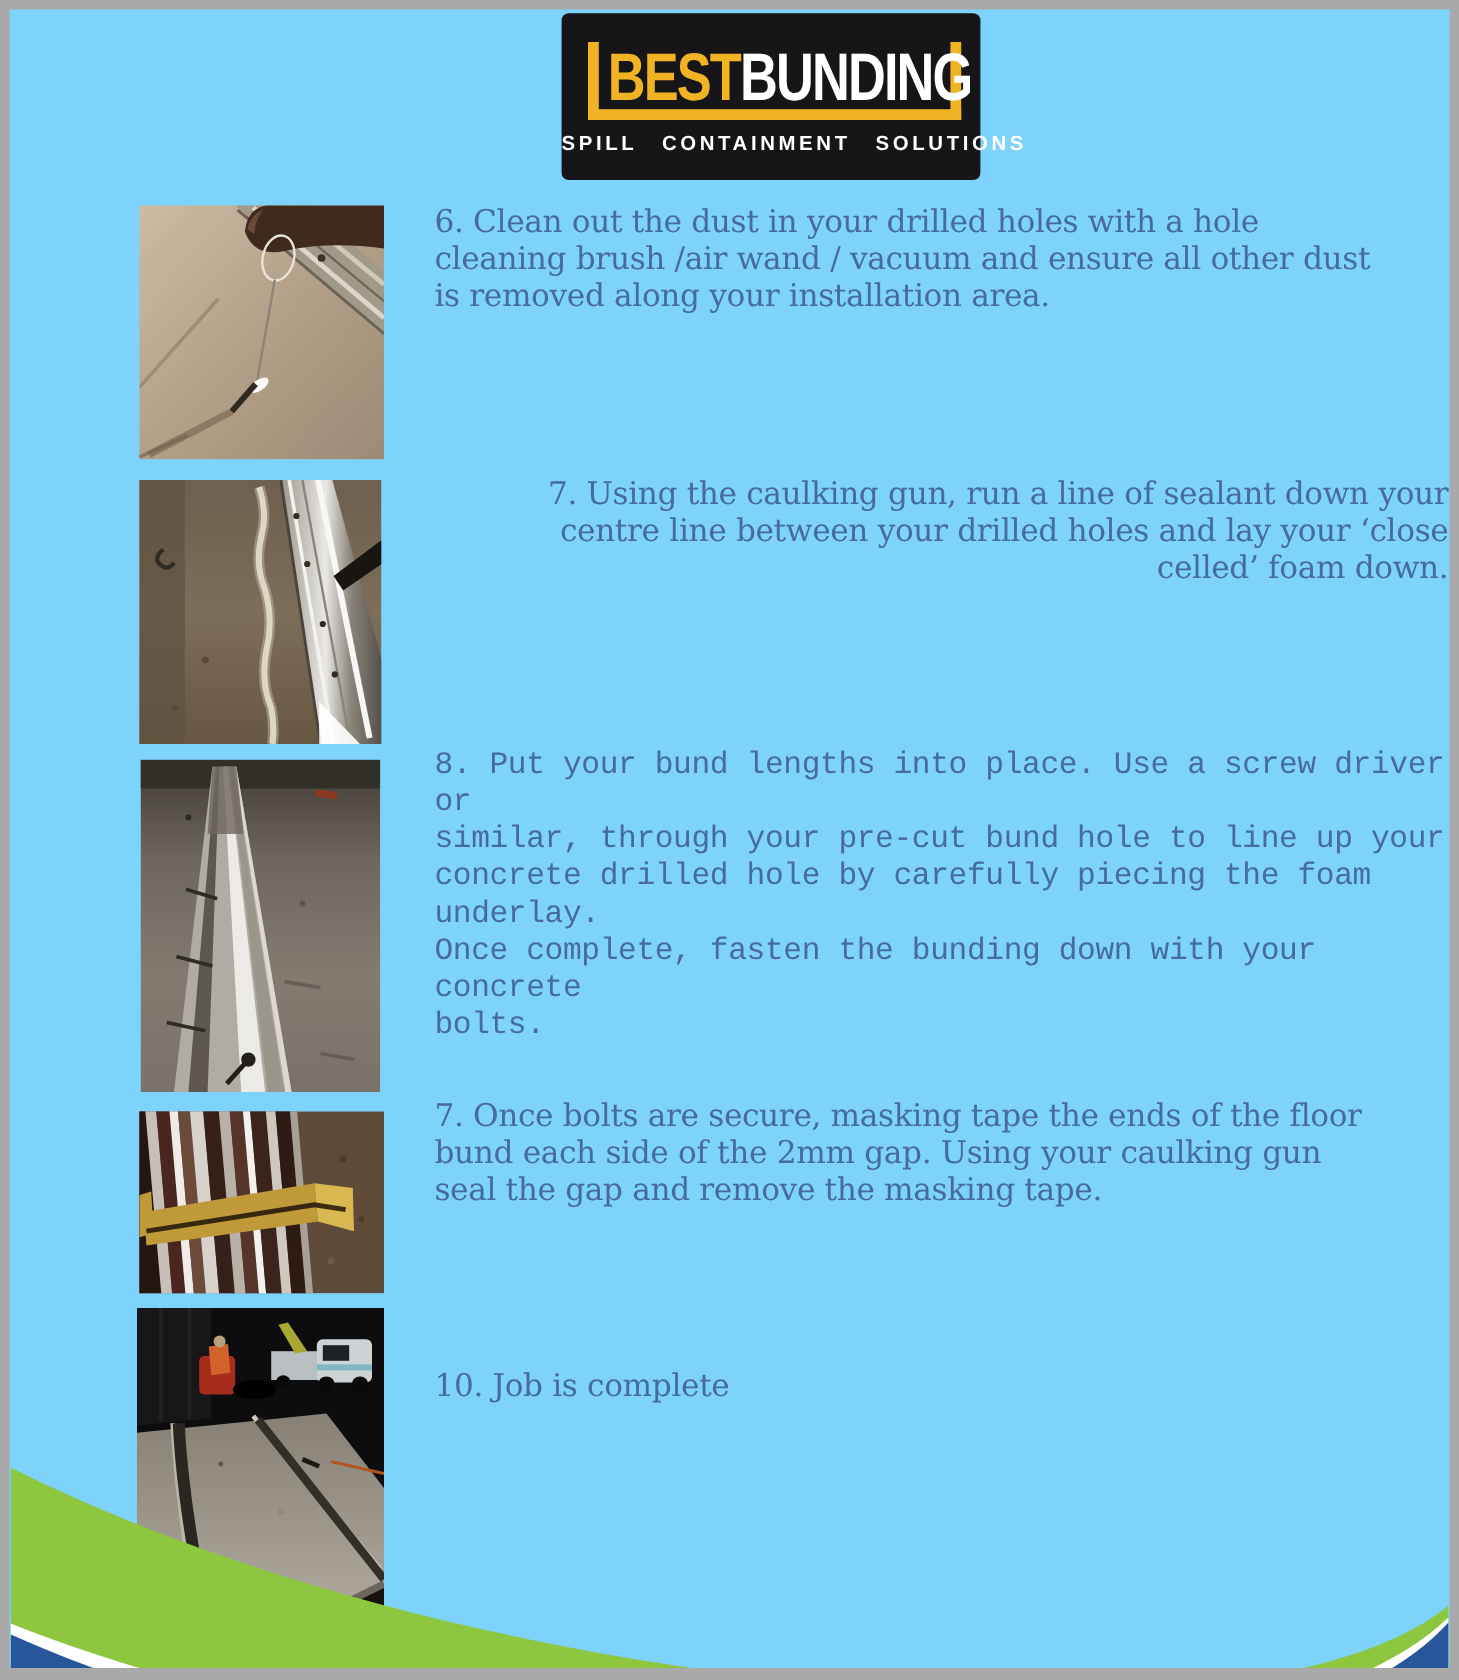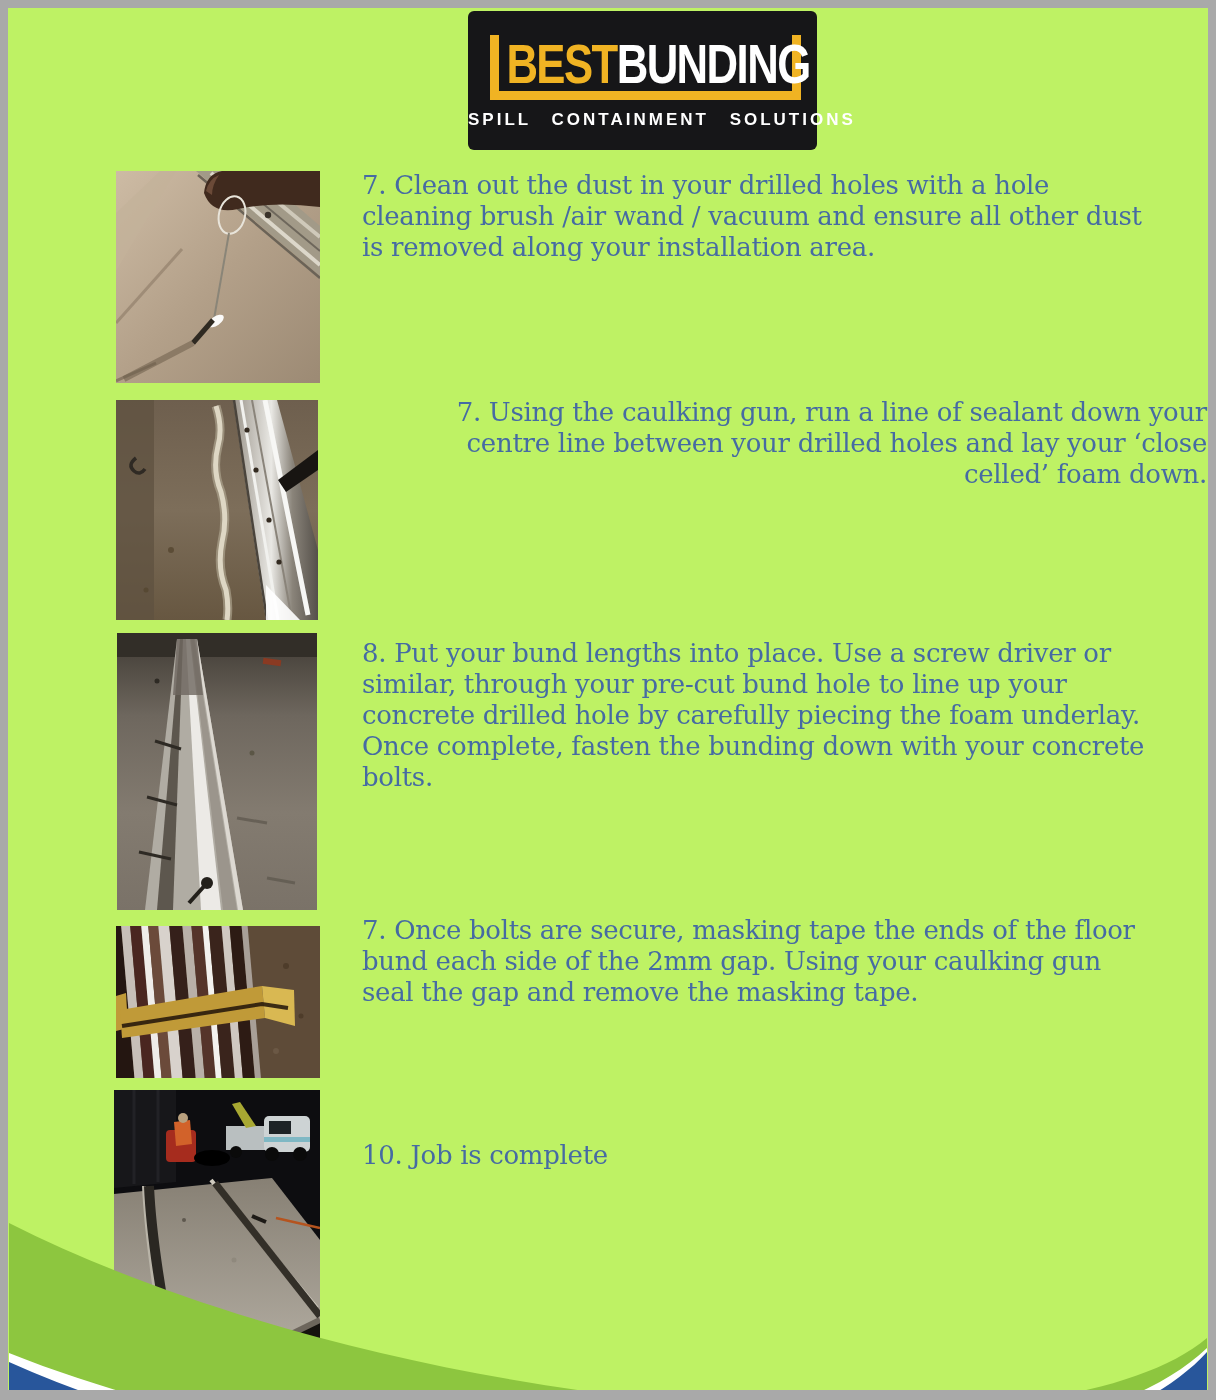--- a/index.html
+++ b/index.html
@@ -1,17 +1,17 @@
 <!DOCTYPE html>
 <html><head>
 <meta charset="utf-8">
 <style>
   html,body{margin:0;padding:0;background:#ffffff;}
   .page{
-    position:relative;width:1216px;height:1400px;background:#bef264;
+    position:relative;width:1216px;height:1400px;background:#7dd3fc;
     overflow:hidden;font-family:"DejaVu Serif", serif;
   }
   
   .frame{
     position:absolute;inset:0;z-index:60;pointer-events:none;
     border:8px solid #a9a9a9;border-bottom-width:10px;box-sizing:border-box;
   }
   
   .logo-box{
     position:absolute;left:468px;top:11px;width:349px;height:139px;
@@ -36,21 +36,21 @@
     font-family:"Liberation Sans",sans-serif;font-weight:bold;
     font-size:17px;color:#ffffff;letter-spacing:3px;word-spacing:13px;
     white-space:nowrap;
   }
   
   .step-text{
     position:absolute;left:362px;width:845px;color:#466ba3;
     font-size:26px;line-height:31px;letter-spacing:-0.3px;
     white-space:pre-line;z-index:5;
   }
-  .t6{top:170px;} .t7{top:397px;text-align:right;} .t8{top:638px;} .t9{top:915px;} .t10{top:1140px;}
+  .t6{top:170px;} .t7{top:397px;text-align:right;} .t8{top:622px;font-family:Liberation Mono, monospace;} .t9{top:915px;} .t10{top:1140px;}
   
   .photo{position:absolute;z-index:3;overflow:hidden;}
   .photo svg{display:block;}
   .p1{left:116px;top:171px;width:204px;height:212px;}
   .p2{left:116px;top:400px;width:202px;height:220px;}
   .p3{left:117px;top:633px;width:200px;height:277px;}
   .p4{left:116px;top:926px;width:204px;height:152px;}
   .p5{left:114px;top:1090px;width:206px;height:272px;}
   
   .swoosh{position:absolute;inset:0;z-index:40;pointer-events:none;}
@@ -59,21 +59,21 @@
 <body>
 
 <div class="page">
 
   <div class="logo-box">
     <div class="logo-bracket"></div>
     <div class="logo-brand"><span class="best">BEST</span><span class="bunding">BUNDING</span></div>
     <div class="logo-tagline">SPILL CONTAINMENT SOLUTIONS</div>
   </div>
 
-  <div class="step-text t6">7. Clean out the dust in your drilled holes with a hole
+  <div class="step-text t6">6. Clean out the dust in your drilled holes with a hole
 cleaning brush /air wand / vacuum and ensure all other dust
 is removed along your installation area.</div>
   <div class="step-text t7">7. Using the caulking gun, run a line of sealant down your
 centre line between your drilled holes and lay your ‘close
 celled’ foam down.</div>
   <div class="step-text t8">8. Put your bund lengths into place. Use a screw driver or
 similar, through your pre-cut bund hole to line up your
 concrete drilled hole by carefully piecing the foam underlay.
 Once complete, fasten the bunding down with your concrete
 bolts.</div>

